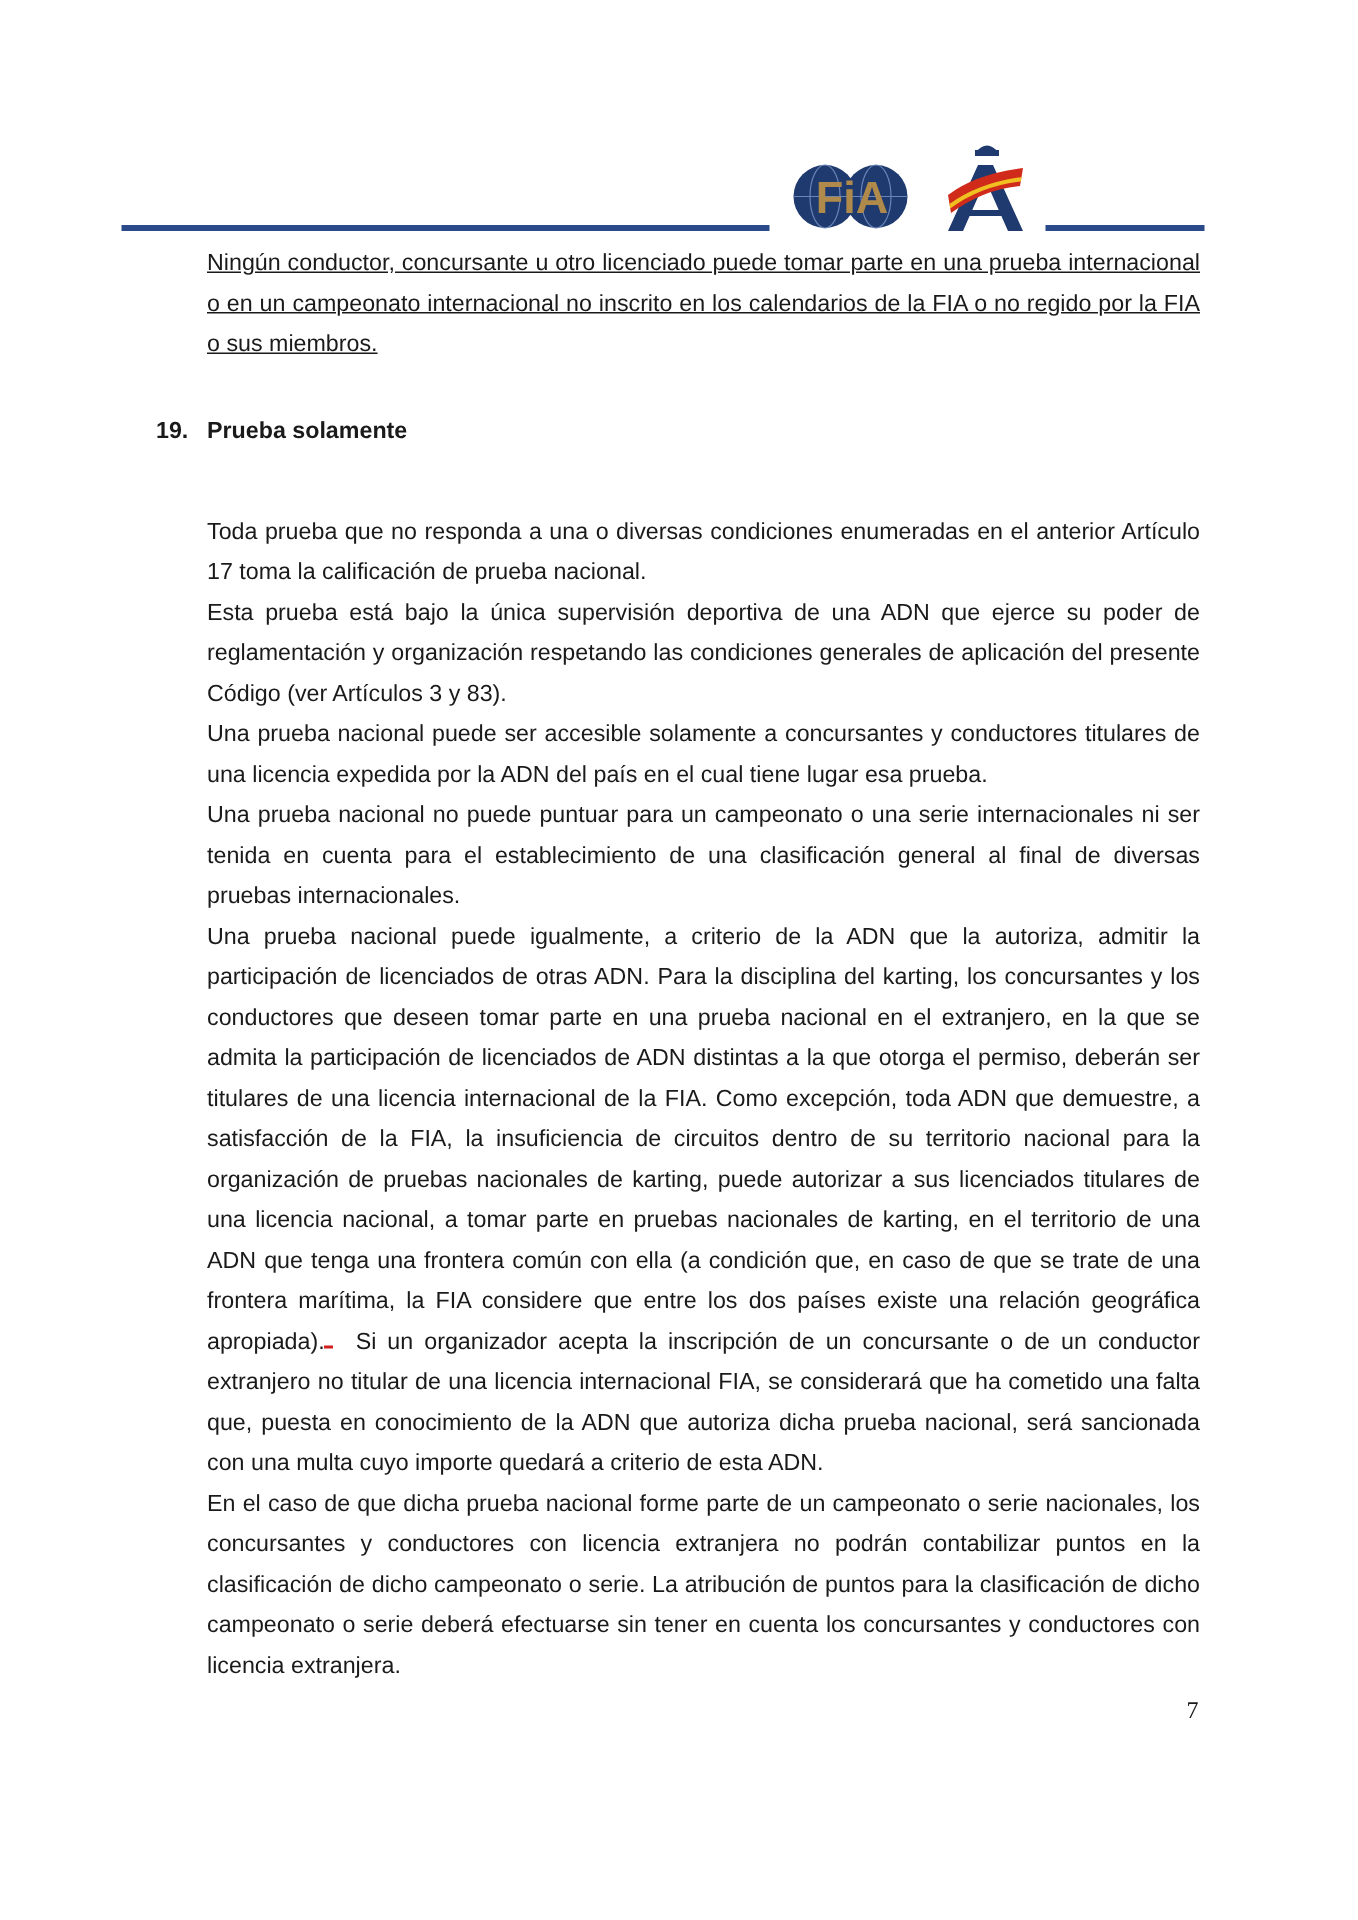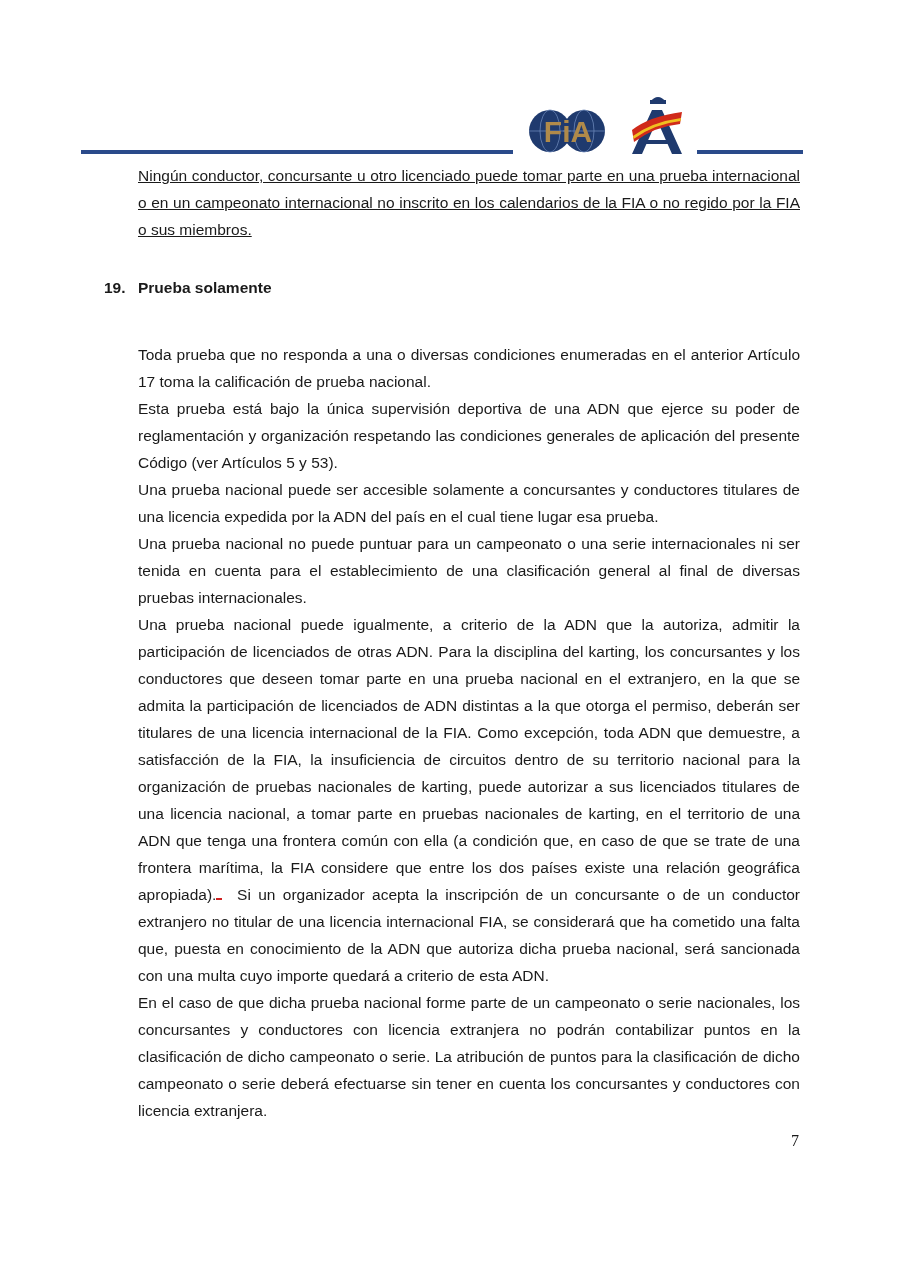--- a/index.html
+++ b/index.html
@@ -49,20 +49,20 @@
 <div class="body-text first-block">
   <p class="para">Ningún conductor, concursante u otro licenciado puede tomar parte en una prueba internacional o en un campeonato internacional no inscrito en los calendarios de la FIA o no regido por la FIA o sus miembros.</p>
 </div>
 
 <div class="heading">
   <span class="num">19.</span><span>Prueba solamente</span>
 </div>
 
 <div class="body-text section-body">
   <p class="para">Toda prueba que no responda a una o diversas condiciones enumeradas en el anterior Artículo 17 toma la calificación de prueba nacional.</p>
-  <p class="para">Esta prueba está bajo la única supervisión deportiva de una ADN que ejerce su poder de reglamentación y organización respetando las condiciones generales de aplicación del presente Código (ver Artículos 5 y 53).</p>
+  <p class="para">Esta prueba está bajo la única supervisión deportiva de una ADN que ejerce su poder de reglamentación y organización respetando las condiciones generales de aplicación del presente Código (ver Artículos 3 y 83).</p>
   <p class="para">Una prueba nacional puede ser accesible solamente a concursantes y conductores titulares de una licencia expedida por la ADN del país en el cual tiene lugar esa prueba.</p>
   <p class="para">Una prueba nacional no puede puntuar para un campeonato o una serie internacionales ni ser tenida en cuenta para el establecimiento de una clasificación general al final de diversas pruebas internacionales.</p>
   <p class="para" style="display:inline">Una prueba nacional puede igualmente, a criterio de la ADN que la autoriza, admitir la participación de licenciados de otras ADN. Para la disciplina del karting, los concursantes y los conductores que deseen tomar parte en una prueba nacional en el extranjero, en la que se admita la participación de licenciados de ADN distintas a la que otorga el permiso, deberán ser titulares de una licencia internacional de la FIA. Como excepción, toda ADN que demuestre, a satisfacción de la FIA, la insuficiencia de circuitos dentro de su territorio nacional para la organización de pruebas nacionales de karting, puede autorizar a sus licenciados titulares de una licencia nacional, a tomar parte en pruebas nacionales de karting, en el territorio de una ADN que tenga una frontera común con ella (a condición que, en caso de que se trate de una frontera marítima, la FIA considere que entre los dos países existe una relación geográfica apropiada).</p><span class="red-mark"></span>&nbsp; <p class="para" style="display:inline">Si un organizador acepta la inscripción de un concursante o de un conductor extranjero no titular de una licencia internacional FIA, se considerará que ha cometido una falta que, puesta en conocimiento de la ADN que autoriza dicha prueba nacional, será sancionada con una multa cuyo importe quedará a criterio de esta ADN.</p>
   <p class="para">En el caso de que dicha prueba nacional forme parte de un campeonato o serie nacionales, los concursantes y conductores con licencia extranjera no podrán contabilizar puntos en la clasificación de dicho campeonato o serie. La atribución de puntos para la clasificación de dicho campeonato o serie deberá efectuarse sin tener en cuenta los concursantes y conductores con licencia extranjera.</p>
 </div>
 
 <div class="page-number">7</div>
 
 </body></html>

